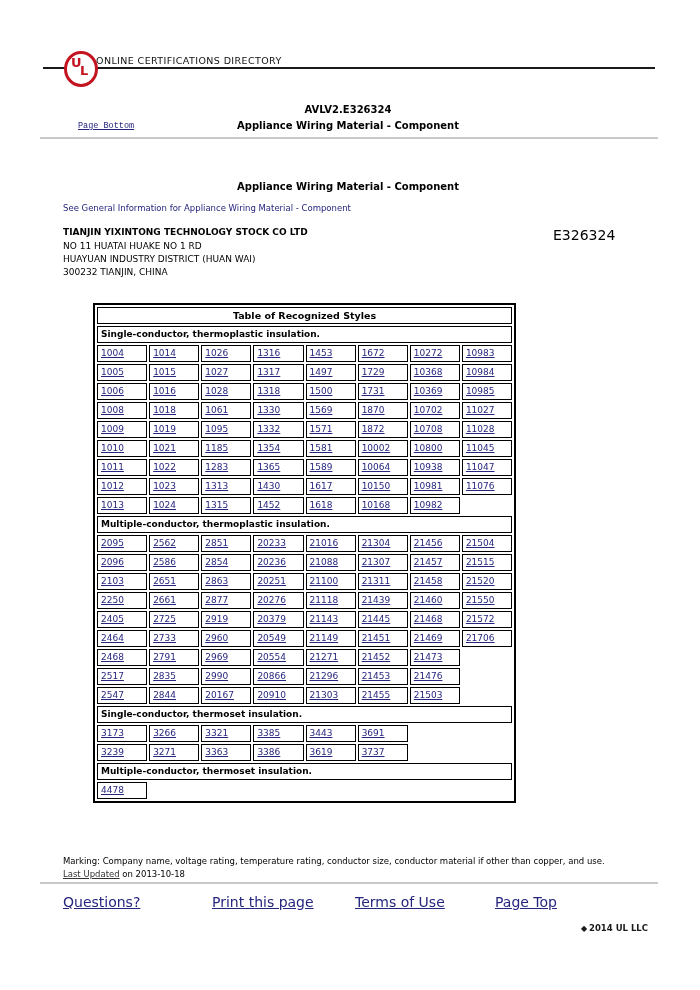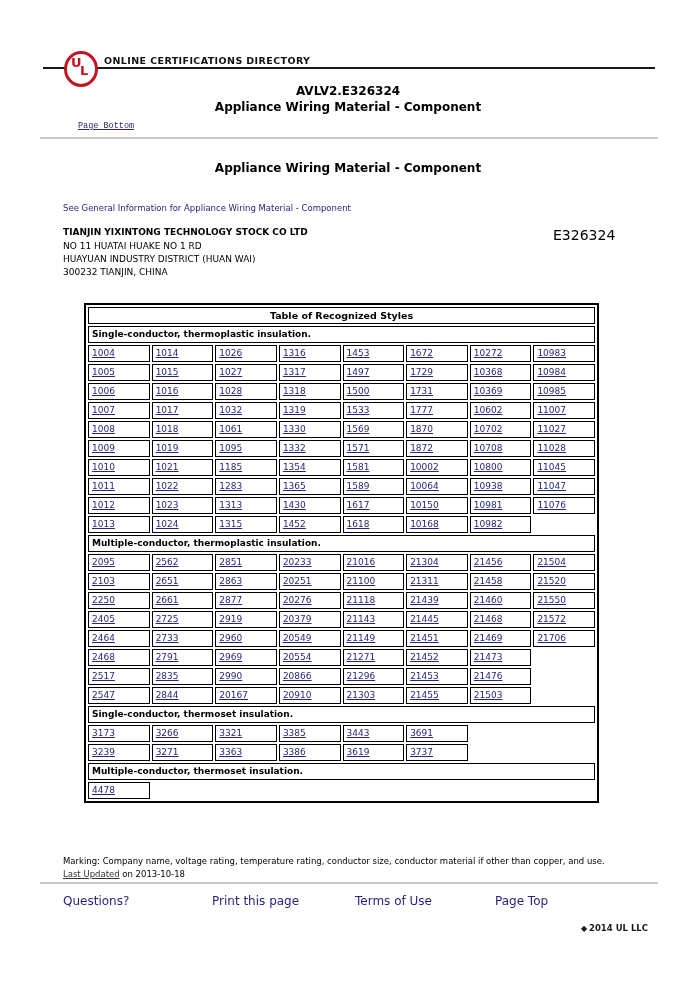--- a/index.html
+++ b/index.html
@@ -11,56 +11,56 @@
   a{cursor:pointer;}
   
   .header-rule{position:absolute;left:43px;top:67px;width:612px;height:2px;background:#1a1a1a;}
   .ul-logo{
     position:absolute;left:64px;top:51px;width:28px;height:30px;background:#fff;
     border:3.5px solid #c41420;border-radius:50%;z-index:3;
   }
   .ul-logo .u{position:absolute;left:4px;top:1px;color:#c41420;font-weight:bold;font-size:13px;}
   .ul-logo .l{position:absolute;left:13px;top:9px;color:#c41420;font-weight:bold;font-size:13px;}
   .brand{
-    position:absolute;left:104px;top:55px;font-size:9.5px;font-weight:bold;
+    position:absolute;left:96px;top:55px;font-size:9.5px;font-weight:normal;
     letter-spacing:.4px;color:#111;
   }
-  .h-center{position:absolute;left:0;width:696px;text-align:center;font-weight:bold;font-size:12px;}
+  .h-center{position:absolute;left:0;width:696px;text-align:center;font-weight:bold;font-size:10px;margin-top:20px;}
   .title1{top:84px;}
   .title2{top:100px;}
   .page-bottom{position:absolute;left:78px;top:121px;font-size:8.5px;color:#26267f;text-decoration:underline;font-family:Liberation Mono, monospace;}
   .rule-gray{position:absolute;left:40px;width:618px;height:2px;background:#c9c9c9;}
   .rule-top{top:137px;}
   .rule-bottom{top:882px;}
   
   .main-heading{top:161px;}
   .gen-info{position:absolute;left:63px;top:203px;font-size:8.5px;color:#26267f;}
   .company-name{position:absolute;left:63px;top:227px;font-size:9px;font-weight:bold;}
   .file-number{position:absolute;left:553px;top:227px;font-size:14px;}
   .addr{position:absolute;left:63px;font-size:9px;}
   .addr0{top:241px;}.addr1{top:254px;}.addr2{top:267px;}
   
   .styles-table{
-    position:absolute;left:84px;top:303px;width:515px;
+    position:absolute;left:93px;top:303px;width:423px;
     border-collapse:separate;border-spacing:2px;border:2px solid #000;
     table-layout:fixed;background:#fff;
   }
   .styles-table td{
     border:1px solid #000;height:15px;line-height:15px;
     font-size:9px;padding:0 3px;vertical-align:middle;overflow:hidden;white-space:nowrap;
   }
   .styles-table td.table-title{font-weight:bold;text-align:center;font-size:9.5px;}
   .styles-table td.section-cell{font-weight:bold;font-size:9px;margin-top:12px;}
   .styles-table td.empty{border:none;}
   .style-link{color:#26267f;text-decoration:underline;}
   
   .marking{position:absolute;left:63px;top:856px;font-size:8.5px;white-space:nowrap;}
   .last-updated{position:absolute;left:63px;top:869px;font-size:8.5px;}
   .last-updated a{color:#333;text-decoration:underline;}
-  .foot-link{position:absolute;top:894px;font-size:12px;color:#26267f;}
+  .foot-link{position:absolute;top:894px;font-size:14px;color:#26267f;text-decoration:underline;}
   .fl0{left:63px;}.fl1{left:212px;}.fl2{left:355px;}.fl3{left:495px;}
   .copyright{position:absolute;right:52px;top:923px;font-size:8.5px;color:#1a1a1a;font-weight:bold;}
   .copyright .diamond{font-size:8px;margin-right:2px;}
 </style>
 </head>
 <body>
 
 <div class="page">
 
   <div class="header-rule"></div>
@@ -117,30 +117,20 @@
           <td><a class="style-link">1006</a></td>
           <td><a class="style-link">1016</a></td>
           <td><a class="style-link">1028</a></td>
           <td><a class="style-link">1318</a></td>
           <td><a class="style-link">1500</a></td>
           <td><a class="style-link">1731</a></td>
           <td><a class="style-link">10369</a></td>
           <td><a class="style-link">10985</a></td>
         </tr>
         <tr>
-          <td><a class="style-link">1007</a></td>
-          <td><a class="style-link">1017</a></td>
-          <td><a class="style-link">1032</a></td>
-          <td><a class="style-link">1319</a></td>
-          <td><a class="style-link">1533</a></td>
-          <td><a class="style-link">1777</a></td>
-          <td><a class="style-link">10602</a></td>
-          <td><a class="style-link">11007</a></td>
-        </tr>
-        <tr>
           <td><a class="style-link">1008</a></td>
           <td><a class="style-link">1018</a></td>
           <td><a class="style-link">1061</a></td>
           <td><a class="style-link">1330</a></td>
           <td><a class="style-link">1569</a></td>
           <td><a class="style-link">1870</a></td>
           <td><a class="style-link">10702</a></td>
           <td><a class="style-link">11027</a></td>
         </tr>
         <tr>
@@ -200,20 +190,30 @@
           <td><a class="style-link">2095</a></td>
           <td><a class="style-link">2562</a></td>
           <td><a class="style-link">2851</a></td>
           <td><a class="style-link">20233</a></td>
           <td><a class="style-link">21016</a></td>
           <td><a class="style-link">21304</a></td>
           <td><a class="style-link">21456</a></td>
           <td><a class="style-link">21504</a></td>
         </tr>
         <tr>
+          <td><a class="style-link">2096</a></td>
+          <td><a class="style-link">2586</a></td>
+          <td><a class="style-link">2854</a></td>
+          <td><a class="style-link">20236</a></td>
+          <td><a class="style-link">21088</a></td>
+          <td><a class="style-link">21307</a></td>
+          <td><a class="style-link">21457</a></td>
+          <td><a class="style-link">21515</a></td>
+        </tr>
+        <tr>
           <td><a class="style-link">2103</a></td>
           <td><a class="style-link">2651</a></td>
           <td><a class="style-link">2863</a></td>
           <td><a class="style-link">20251</a></td>
           <td><a class="style-link">21100</a></td>
           <td><a class="style-link">21311</a></td>
           <td><a class="style-link">21458</a></td>
           <td><a class="style-link">21520</a></td>
         </tr>
         <tr>

